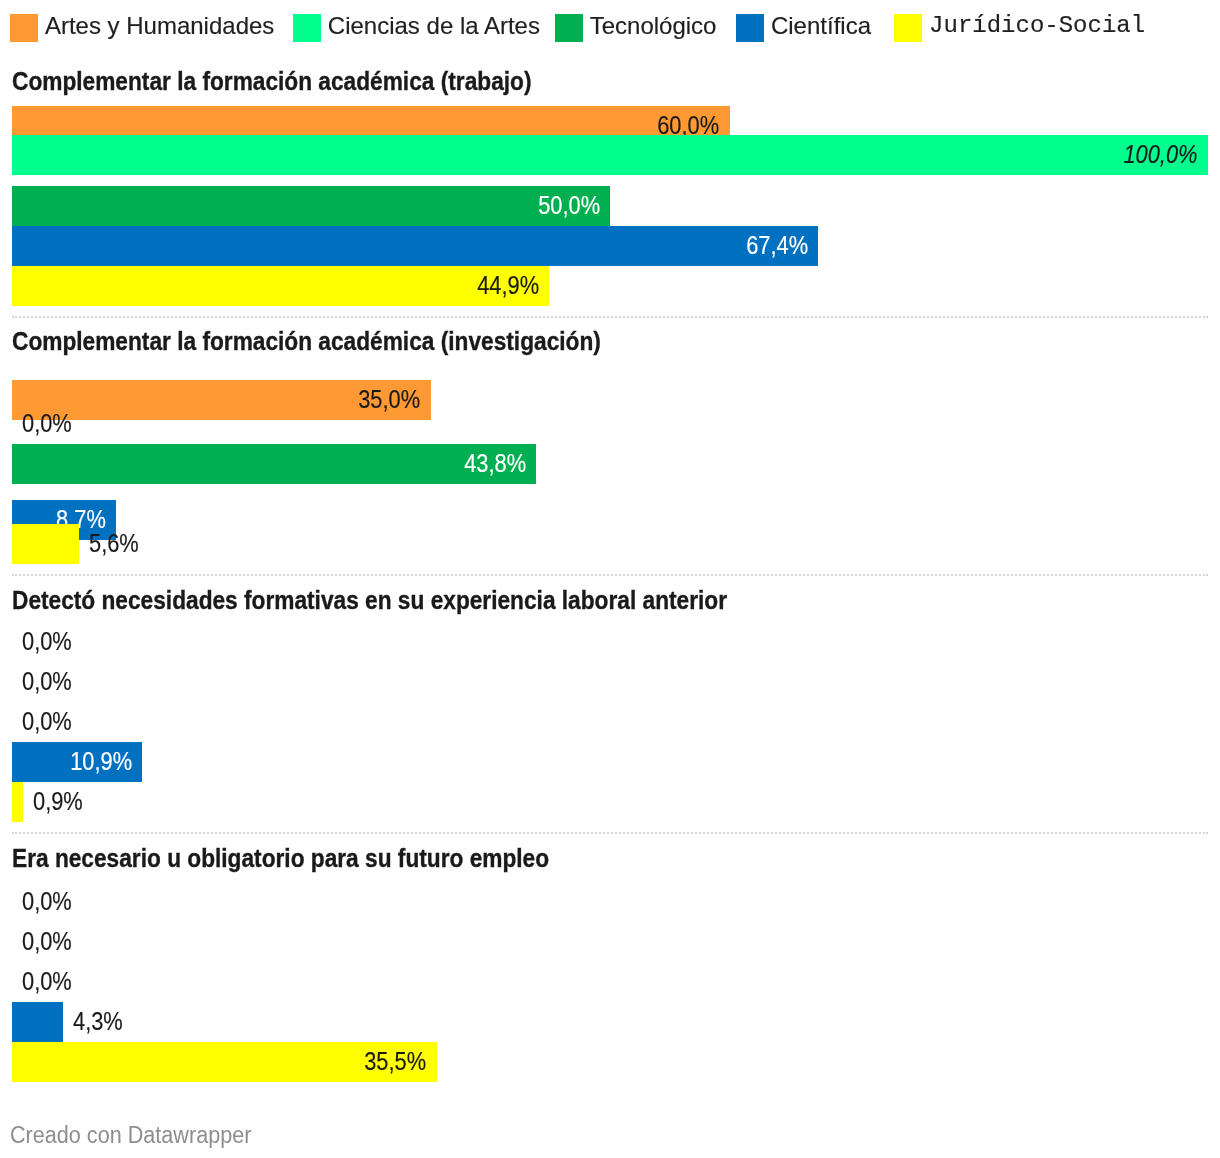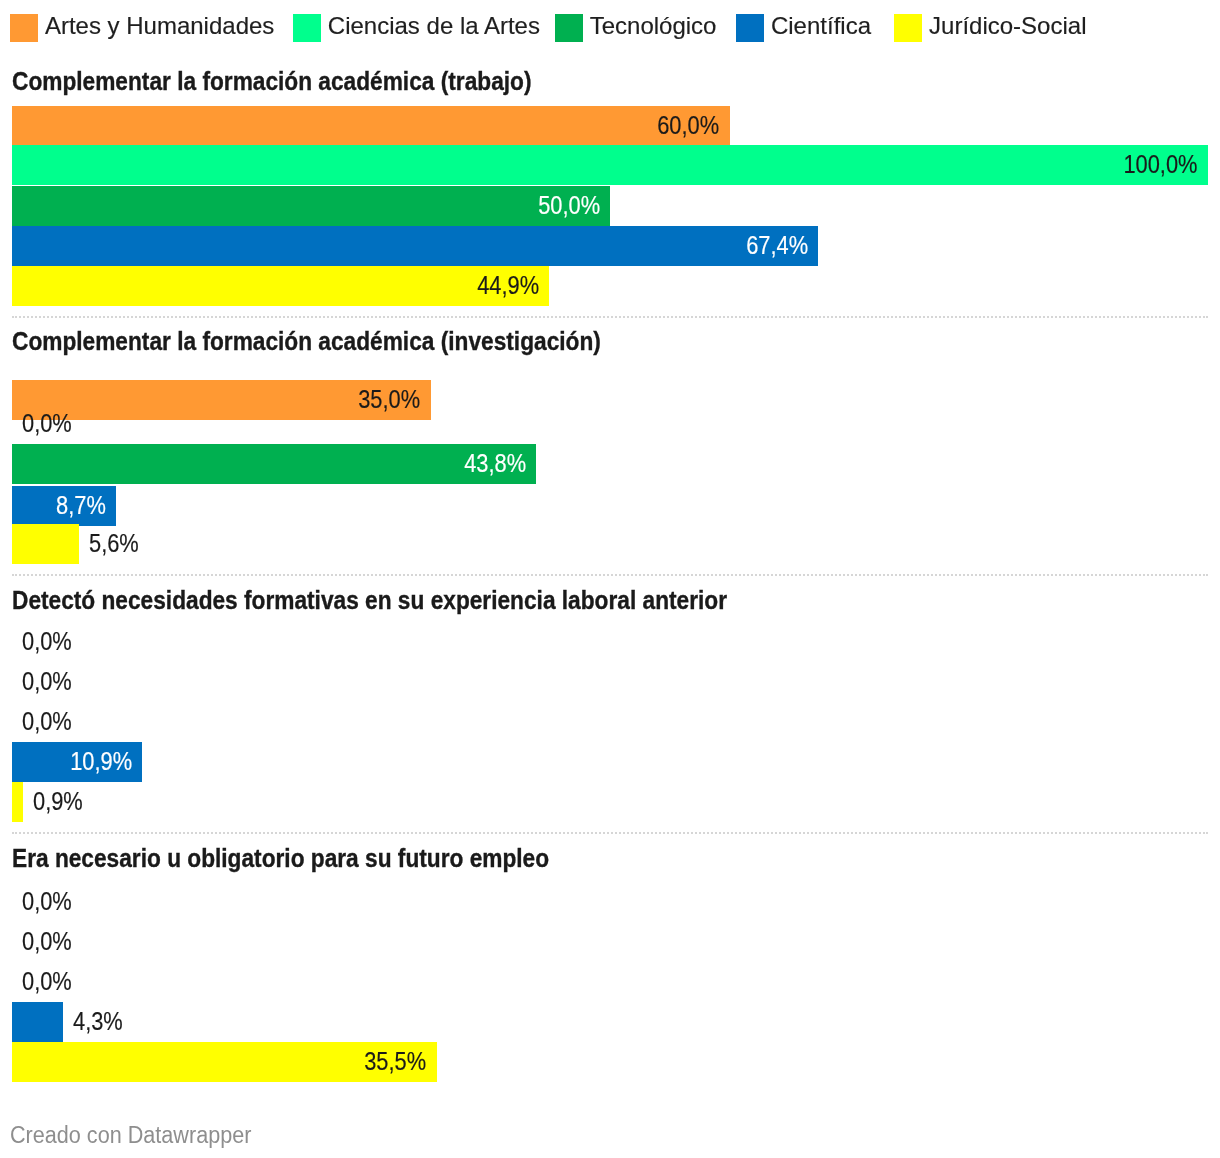--- a/index.html
+++ b/index.html
@@ -45,32 +45,32 @@
         <span class="legend-label">Ciencias de la Artes</span>
       </div>
       <div class="legend-item" style="margin-right: 19.6px;">
         <span class="swatch" style="background:#00b050"></span>
         <span class="legend-label">Tecnológico</span>
       </div>
       <div class="legend-item" style="margin-right: 23.2px;">
         <span class="swatch" style="background:#0070c0"></span>
         <span class="legend-label">Científica</span>
       </div>
-      <div class="legend-item" style="margin-right: 18px;">
+      <div class="legend-item" style="margin-right: 18px; font-family: Liberation Mono, monospace;">
         <span class="swatch" style="background:#ffff00"></span>
         <span class="legend-label">Jurídico-Social</span>
       </div>
     </div>
   <div id="panels">
       <div class="sec-title" style="top: 69.4px;">Complementar la formación académica (trabajo)</div>
       <div class="row" style="top: 106px; text-align: center;">
         <div class="bar" style="width:717.6px;background:#ff9933"></div>
         <div class="barlabel inside" style="right: 488.6px; color: rgb(26, 26, 26);">60,0%</div>
       </div>
-      <div class="row" style="top: 145px;">
+      <div class="row" style="top: 135px; font-style: italic;">
         <div class="bar" style="width:1196px;background:#00ff8d"></div>
         <div class="barlabel inside" style="right: 10.2px; color: rgb(26, 26, 26);">100,0%</div>
       </div>
       <div class="row" style="top: 185.86px;">
         <div class="bar" style="width:598px;background:#00b050"></div>
         <div class="barlabel inside" style="right: 608.2px; color: rgb(255, 255, 255);">50,0%</div>
       </div>
       <div class="row" style="top: 225.79px;">
         <div class="bar" style="width:806.104px;background:#0070c0"></div>
         <div class="barlabel inside" style="right: 400.096px; color: rgb(255, 255, 255);">67,4%</div>
@@ -86,21 +86,21 @@
         <div class="barlabel inside" style="right: 787.6px; color: rgb(26, 26, 26);">35,0%</div>
       </div>
       <div class="row" style="top: 403.93px;">
         <div class="bar" style="width:0px;background:#00ff8d"></div>
         <div class="barlabel outside" style="left: 9.9px; color: rgb(26, 26, 26);">0,0%</div>
       </div>
       <div class="row" style="top: 443.86px;">
         <div class="bar" style="width:523.848px;background:#00b050"></div>
         <div class="barlabel inside" style="right: 682.352px; color: rgb(255, 255, 255);">43,8%</div>
       </div>
-      <div class="row" style="top: 486px;">
+      <div class="row" style="top: 500px;">
         <div class="bar" style="width:104.05199999999999px;background:#0070c0"></div>
         <div class="barlabel inside" style="right: 1102.15px; color: rgb(255, 255, 255);">8,7%</div>
       </div>
       <div class="row" style="top: 523.72px;">
         <div class="bar" style="width:66.976px;background:#ffff00"></div>
         <div class="barlabel outside" style="left: 76.876px; color: rgb(26, 26, 26);">5,6%</div>
       </div>
       <div class="sep" style="top: 573.8px;"></div>
       <div class="sec-title" style="top: 587.6px;">Detectó necesidades formativas en su experiencia laboral anterior</div>
       <div class="row" style="top: 622px;">

